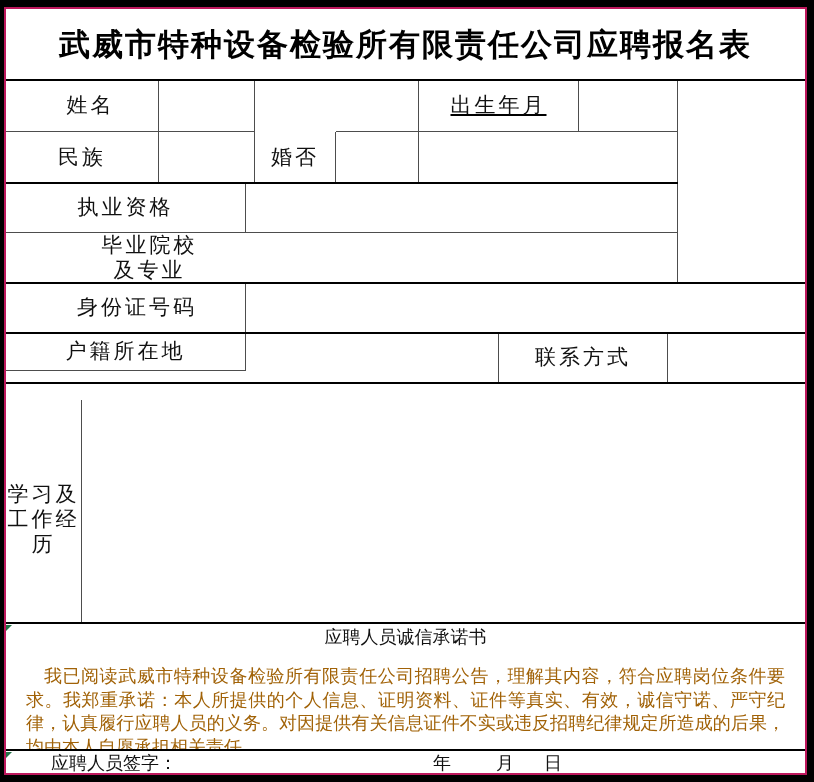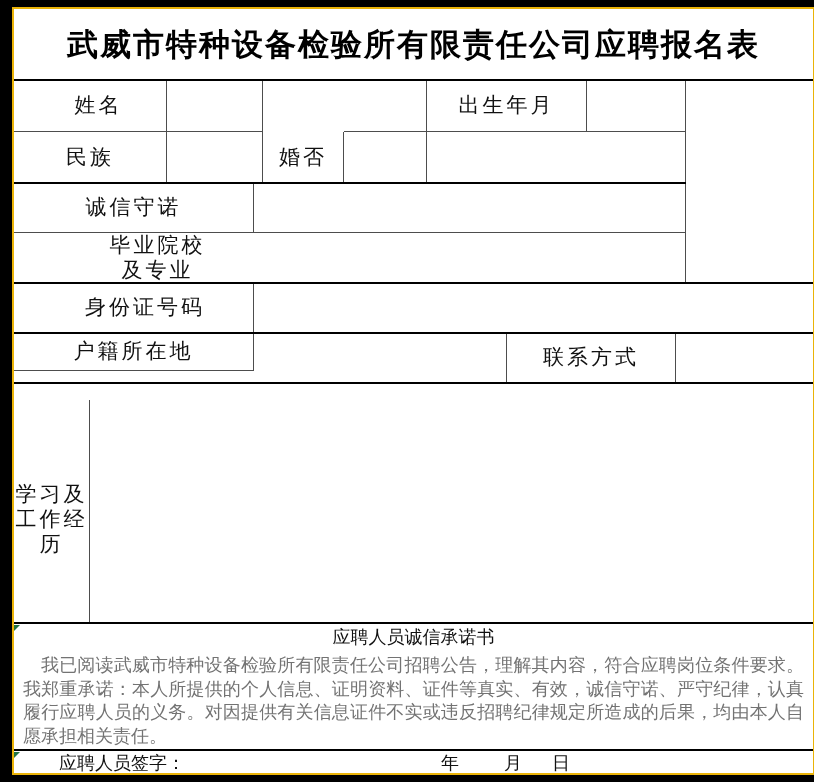--- a/index.html
+++ b/index.html
@@ -1,22 +1,22 @@
 <!DOCTYPE html>
 <html><head>
 <meta charset="utf-8">
 <style>
   html,body{margin:0;padding:0;}
   body{
     width:814px;height:782px;background:#000;position:relative;overflow:hidden;
     font-family:"Liberation Sans",sans-serif;
   }
   .sheet{
-    position:absolute;left:12px;top:7px;width:803px;height:768px;
-    background:#fff;border:2px solid #eab308;box-sizing:border-box;
+    position:absolute;left:4px;top:7px;width:803px;height:768px;
+    background:#fff;border:2px solid #be185d;box-sizing:border-box;
   }
   .inner{position:absolute;left:0;top:0;width:799px;height:764px;}
   .cell{
     position:absolute;box-sizing:border-box;background:#fff;
     display:flex;align-items:center;justify-content:center;
     border-right:1px solid #4d4d4d;border-bottom:1px solid #4d4d4d;
   }
   .no-r{border-right:none;}
   .no-b{border-bottom:none;}
   .lbl{
@@ -34,22 +34,22 @@
   .hline{position:absolute;left:0;height:2px;background:#000;z-index:5;}
   .photo{z-index:2;border:none;}
   .commit{
     position:absolute;left:0;top:614px;width:799px;height:127px;box-sizing:border-box;
     background:#fff;font-family:"Liberation Sans",sans-serif;color:#111;
   }
   .commit-title{
     text-align:center;font-size:18px;line-height:24px;margin-top:2px;color:#111;
   }
   .commit-body{
-    margin:5px;padding:0 4px;font-size:18px;line-height:23.5px;
-    text-indent:18px;text-align:justify;color:#737373;
+    margin:16px;padding:0 4px;font-size:18px;line-height:23.5px;
+    text-indent:18px;text-align:justify;color:#a16207;
   }
   .sigrow{
     position:absolute;left:0;top:741px;width:799px;height:23px;box-sizing:border-box;
     background:#fff;font-size:18px;color:#111;
   }
   .sig-label{position:absolute;left:45px;top:1px;}
   .sig-y{position:absolute;left:427px;top:1px;}
   .sig-m{position:absolute;left:490px;top:1px;}
   .sig-d{position:absolute;left:538px;top:1px;}
   .gmark{
@@ -65,39 +65,39 @@
 
     <div class="title-cell">
       <span class="form-title">武威市特种设备检验所有限责任公司应聘报名表</span>
     </div>
 
     <div class="cell" style="left:0;top:71px;width:153px;height:52px;padding-left:17px;">
       <span class="lbl">姓名</span>
     </div>
     <div class="cell" style="left:153px;top:71px;width:96px;height:52px;"></div>
     <div class="cell" style="left:330px;top:71px;width:83px;height:52px;"></div>
-    <div class="cell" style="left:413px;top:71px;width:160px;height:52px;">
+    <div class="cell" style="left:413px;top:71px;width:160px;height:52px;text-decoration:underline;">
       <span class="lbl">出生年月</span>
     </div>
     <div class="cell" style="left:573px;top:71px;width:99px;height:52px;"></div>
 
     <div class="cell" style="left:0;top:123px;width:153px;height:51px;">
       <span class="lbl">民族</span>
     </div>
     <div class="cell" style="left:153px;top:123px;width:96px;height:51px;"></div>
     <div class="cell" style="left:249px;top:123px;width:81px;height:51px;">
       <span class="lbl">婚否</span>
     </div>
     <div class="cell" style="left:330px;top:123px;width:83px;height:51px;"></div>
     <div class="cell" style="left:573px;top:123px;width:99px;height:51px;"></div>
 
     <div class="cell photo no-b" style="left:672px;top:71px;width:127px;height:203px;"></div>
 
     <div class="cell" style="left:0;top:174px;width:240px;height:50px;">
-      <span class="lbl">诚信守诺</span>
+      <span class="lbl">执业资格</span>
     </div>
     <div class="cell" style="left:240px;top:174px;width:432px;height:50px;"></div>
 
     <div class="cell" style="left:0;top:224px;width:288px;height:50px;">
       <span class="lbl">
         <span style="display:block;">毕业院校</span>
         <span style="display:block;">及专业</span>
       </span>
     </div>
     <div class="cell" style="left:240px;top:224px;width:432px;height:50px;"></div>

